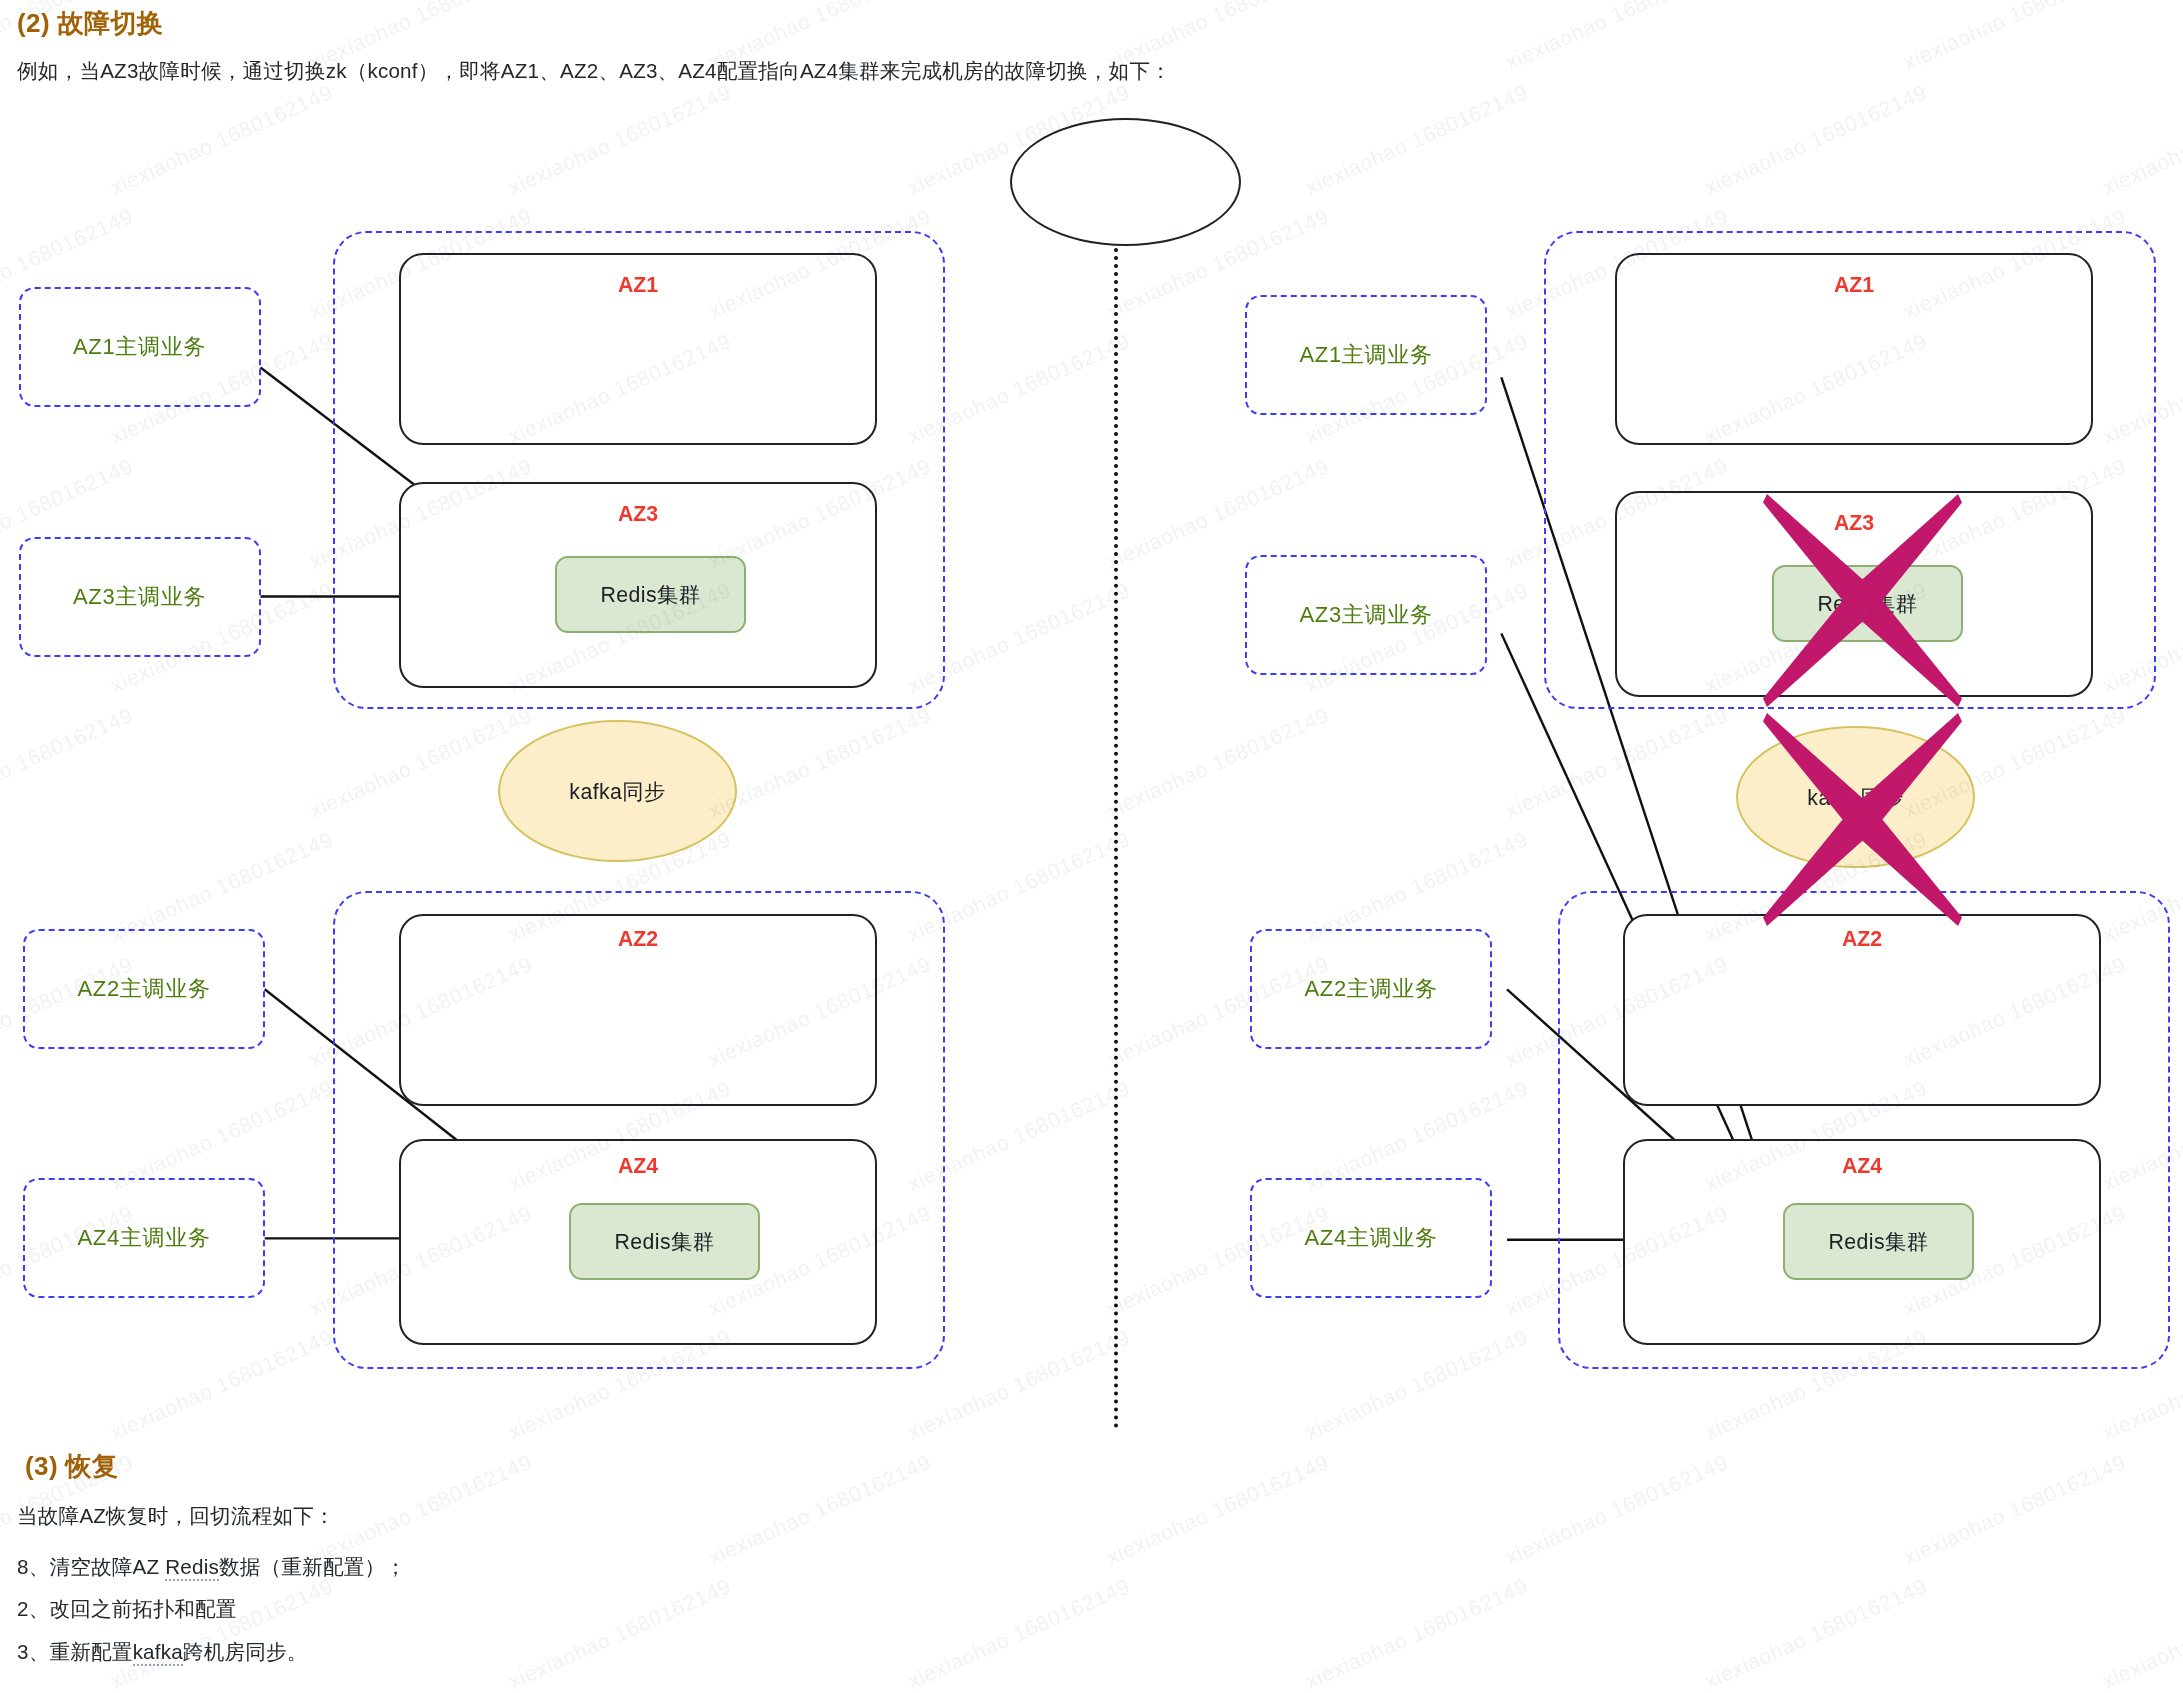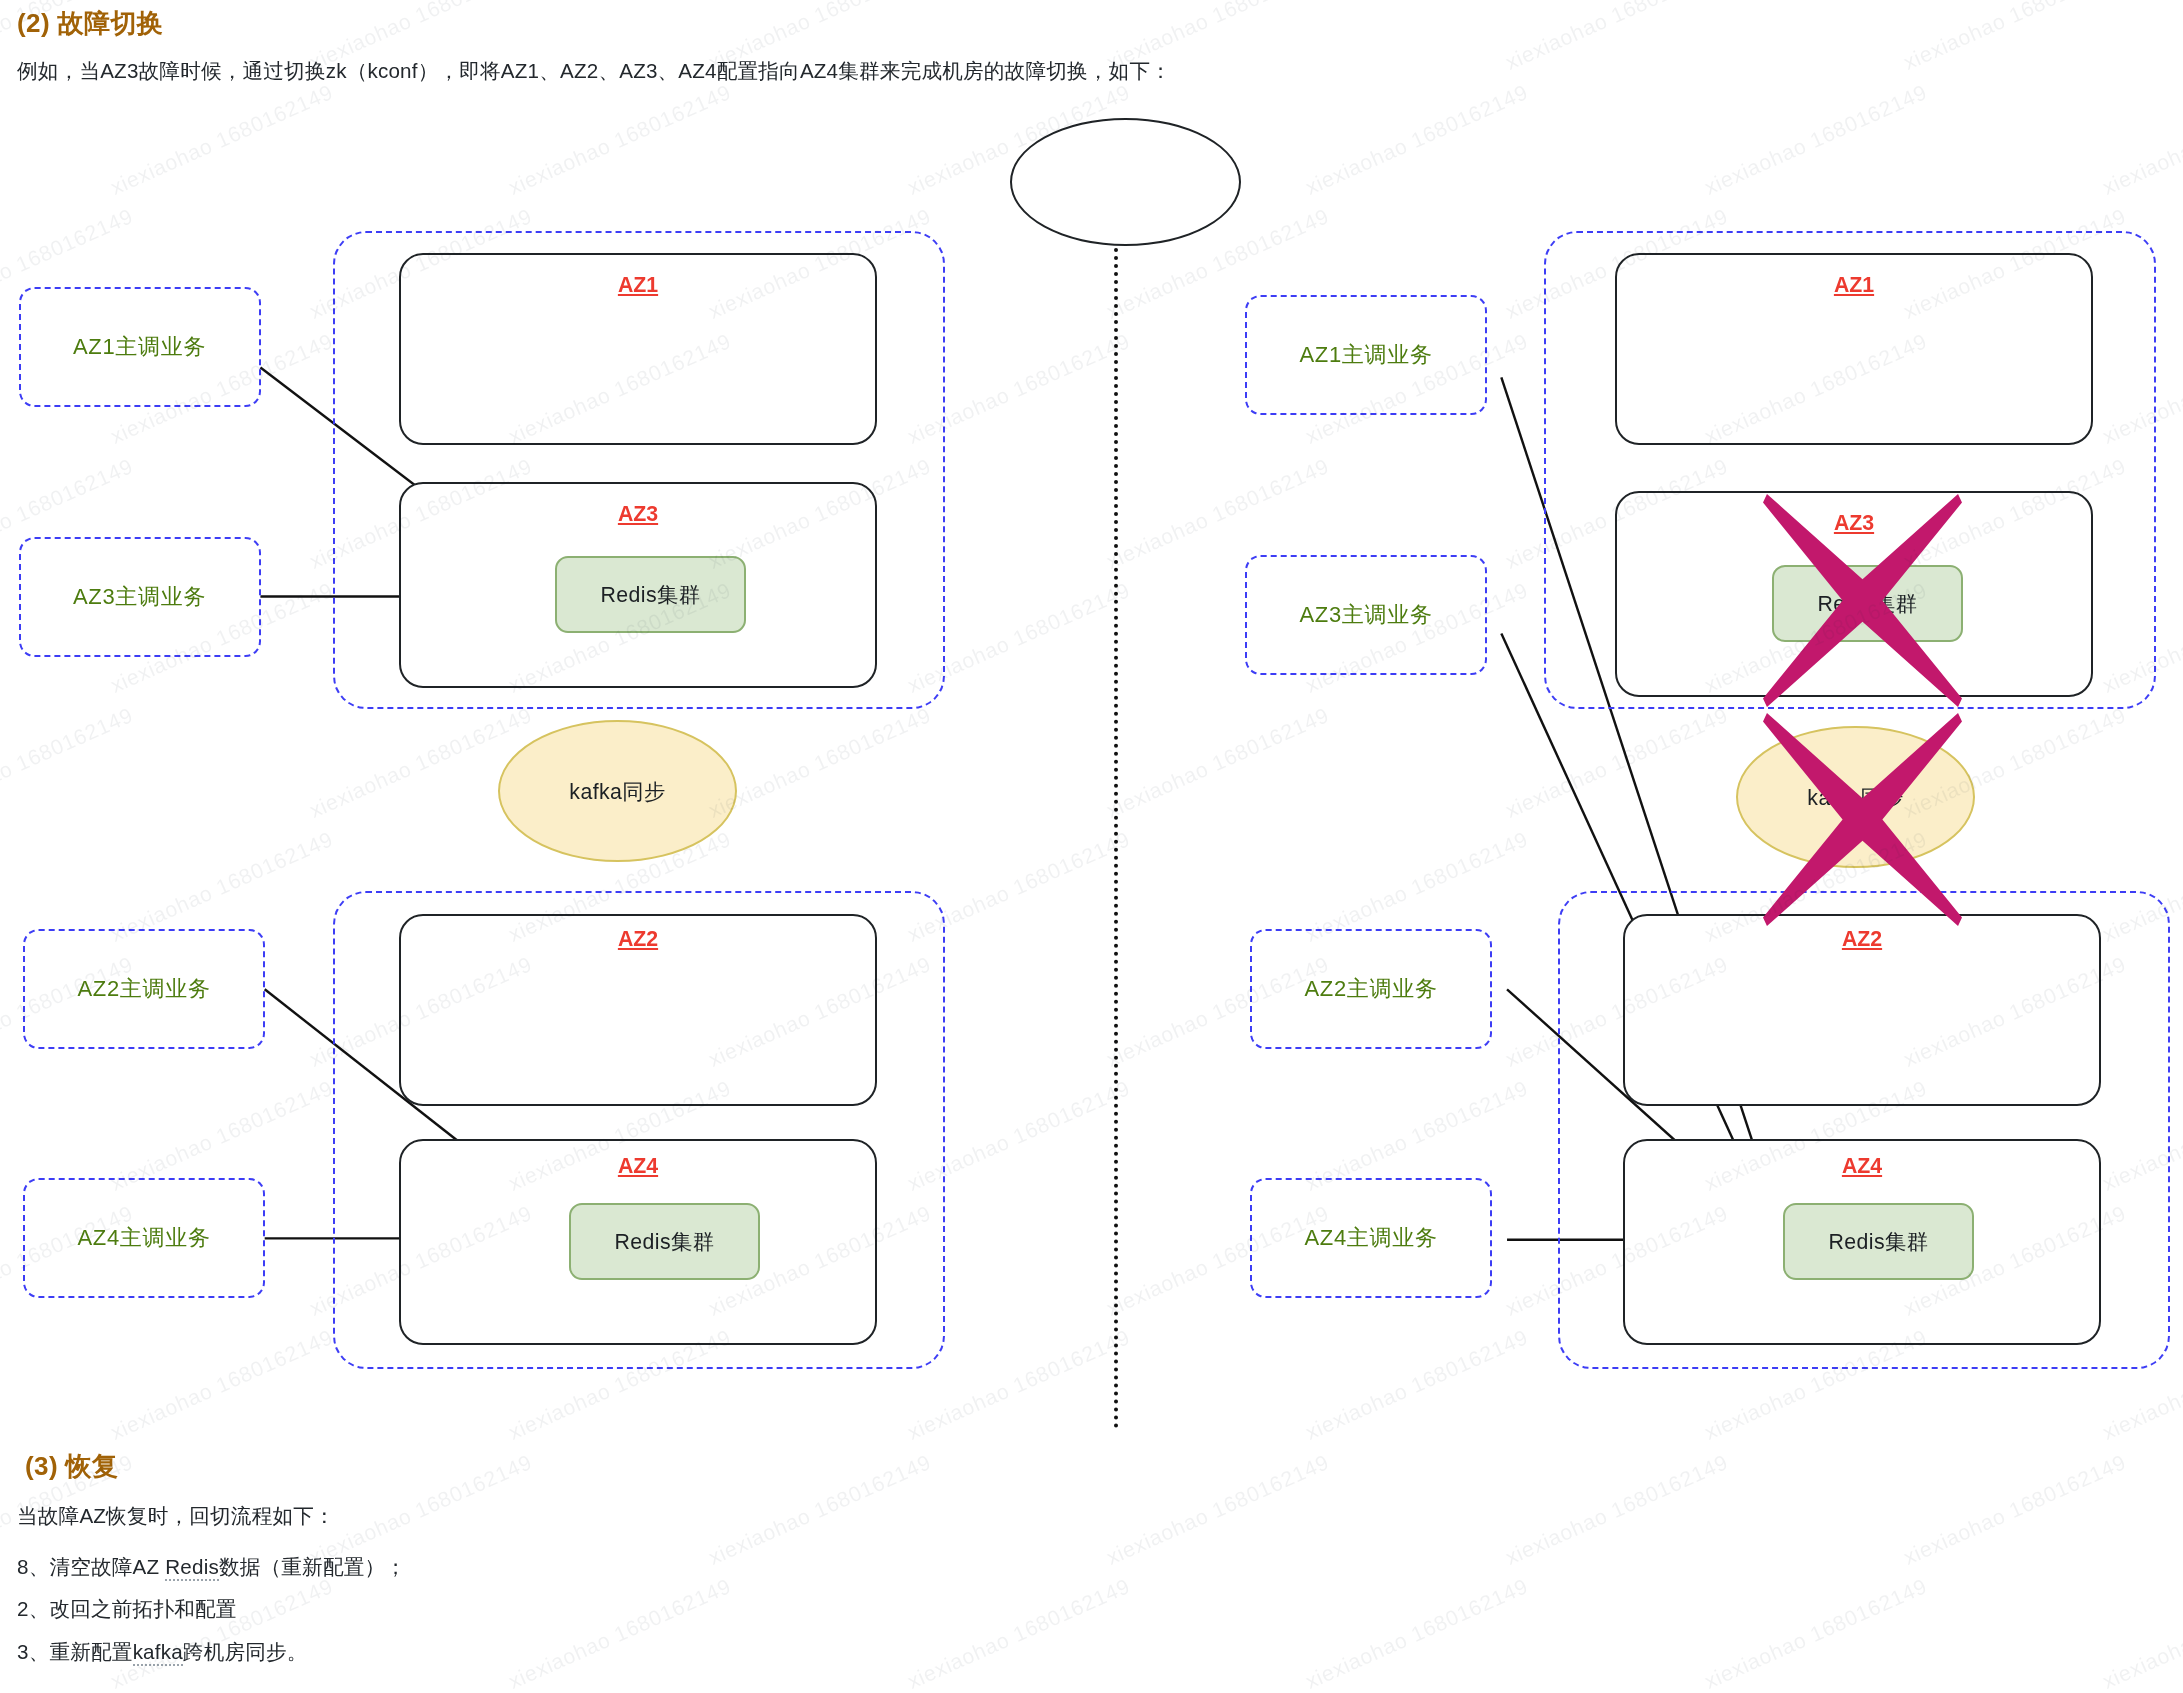--- a/index.html
+++ b/index.html
@@ -20,21 +20,21 @@
   }
 
   
   .h-sec{position:absolute;font-weight:bold;font-size:26px;color:#a16207;letter-spacing:0.4px;}
   .p-line{position:absolute;font-size:20.6px;color:#23282d;letter-spacing:0.2px;white-space:nowrap;}
   .dotted-u{border-bottom:2.1px dotted #9aa3ab;padding-bottom:1.4px;}
 
   
   .az-outer{position:absolute;border:2.8px dashed #3d3df5;border-radius:33px;box-sizing:border-box;background:transparent;}
   .az-box{position:absolute;border:2.1px solid #1f2326;border-radius:24px;box-sizing:border-box;background:#fff;}
-  .az-label{position:absolute;font-weight:bold;font-size:21.3px;color:#ed3a2f;text-align:center;text-decoration:underline;}
+  .az-label{position:absolute;font-weight:bold;font-size:21.3px;color:#ed3a2f;text-align:center;}
   .svc-box{position:absolute;border:2.8px dashed #3d3df5;border-radius:15.7px;box-sizing:border-box;
            display:flex;align-items:center;justify-content:center;background:transparent;}
   .svc-box span{font-size:22px;color:#4d7c0f;letter-spacing:0.7px;}
   .redis{position:absolute;background:#dae8d2;border:2.1px solid #8cb072;border-radius:13px;box-sizing:border-box;
          display:flex;align-items:center;justify-content:center;}
   .redis span{font-size:21.3px;color:#1c2024;letter-spacing:0.4px;}
   .kafka{position:absolute;background:#fbeec9;border:2.1px solid #d6c35f;border-radius:50%;box-sizing:border-box;
          display:flex;align-items:center;justify-content:center;}
   .kafka span{font-size:21.3px;color:#1c2024;letter-spacing:0.4px;}
   .top-ellipse{position:absolute;border:2.1px solid #1f2326;border-radius:50%;box-sizing:border-box;background:#fff;}

